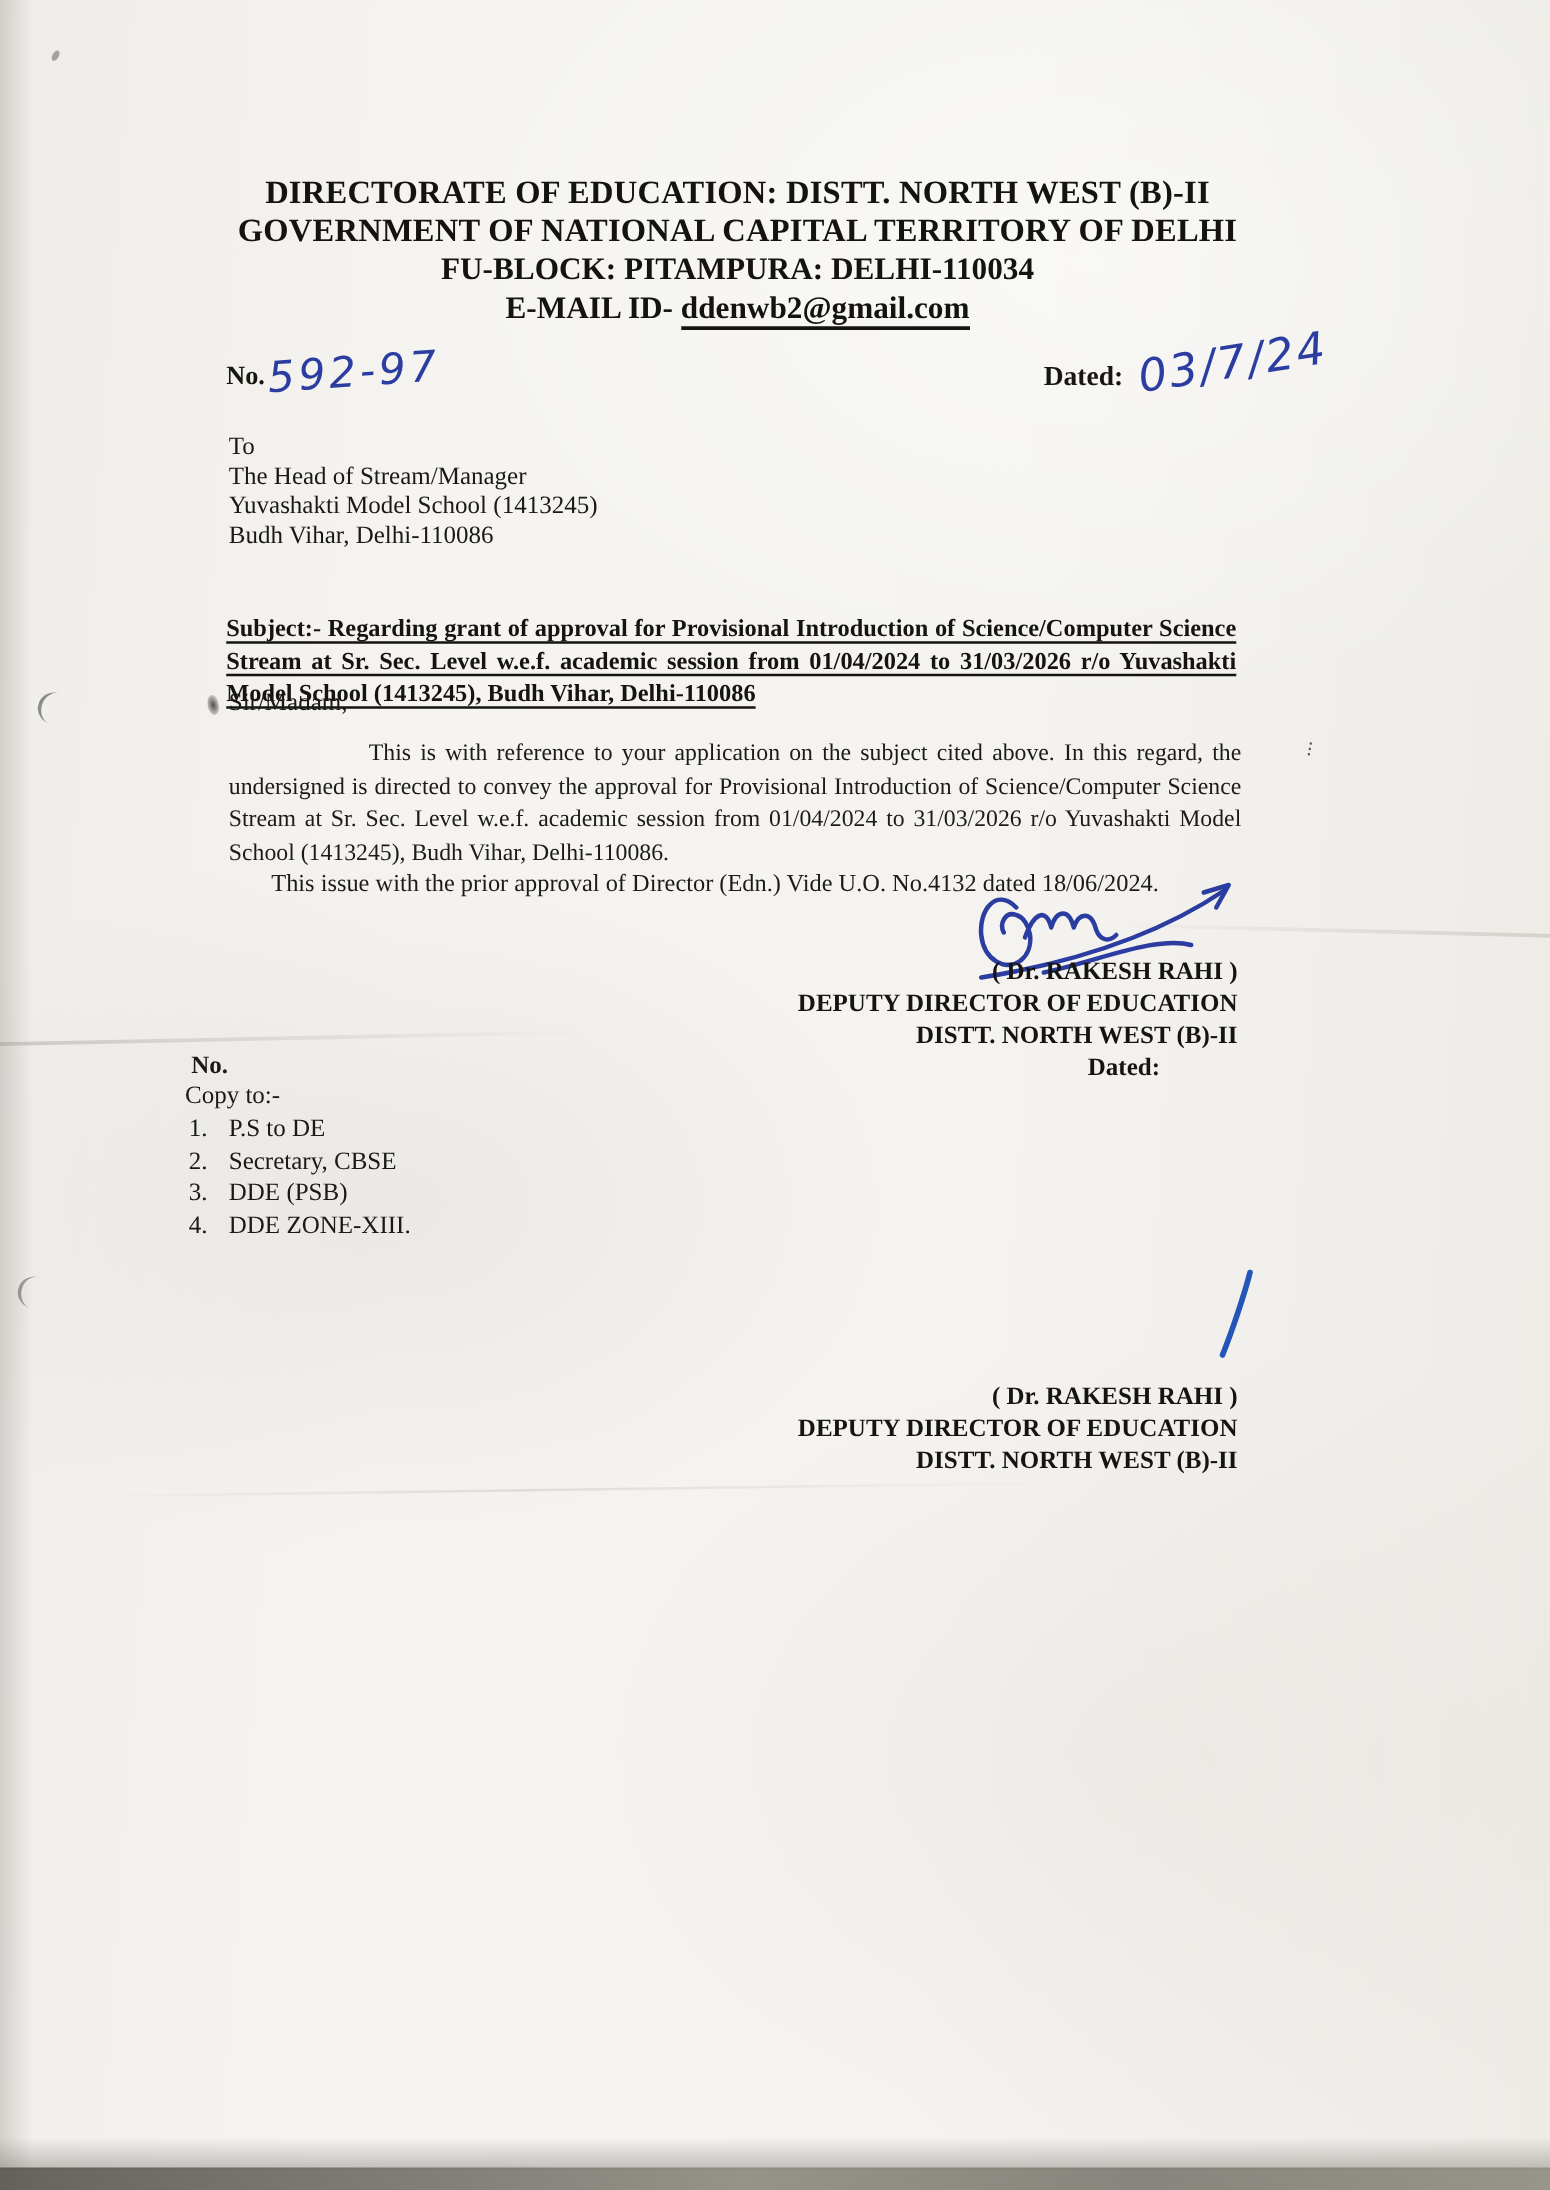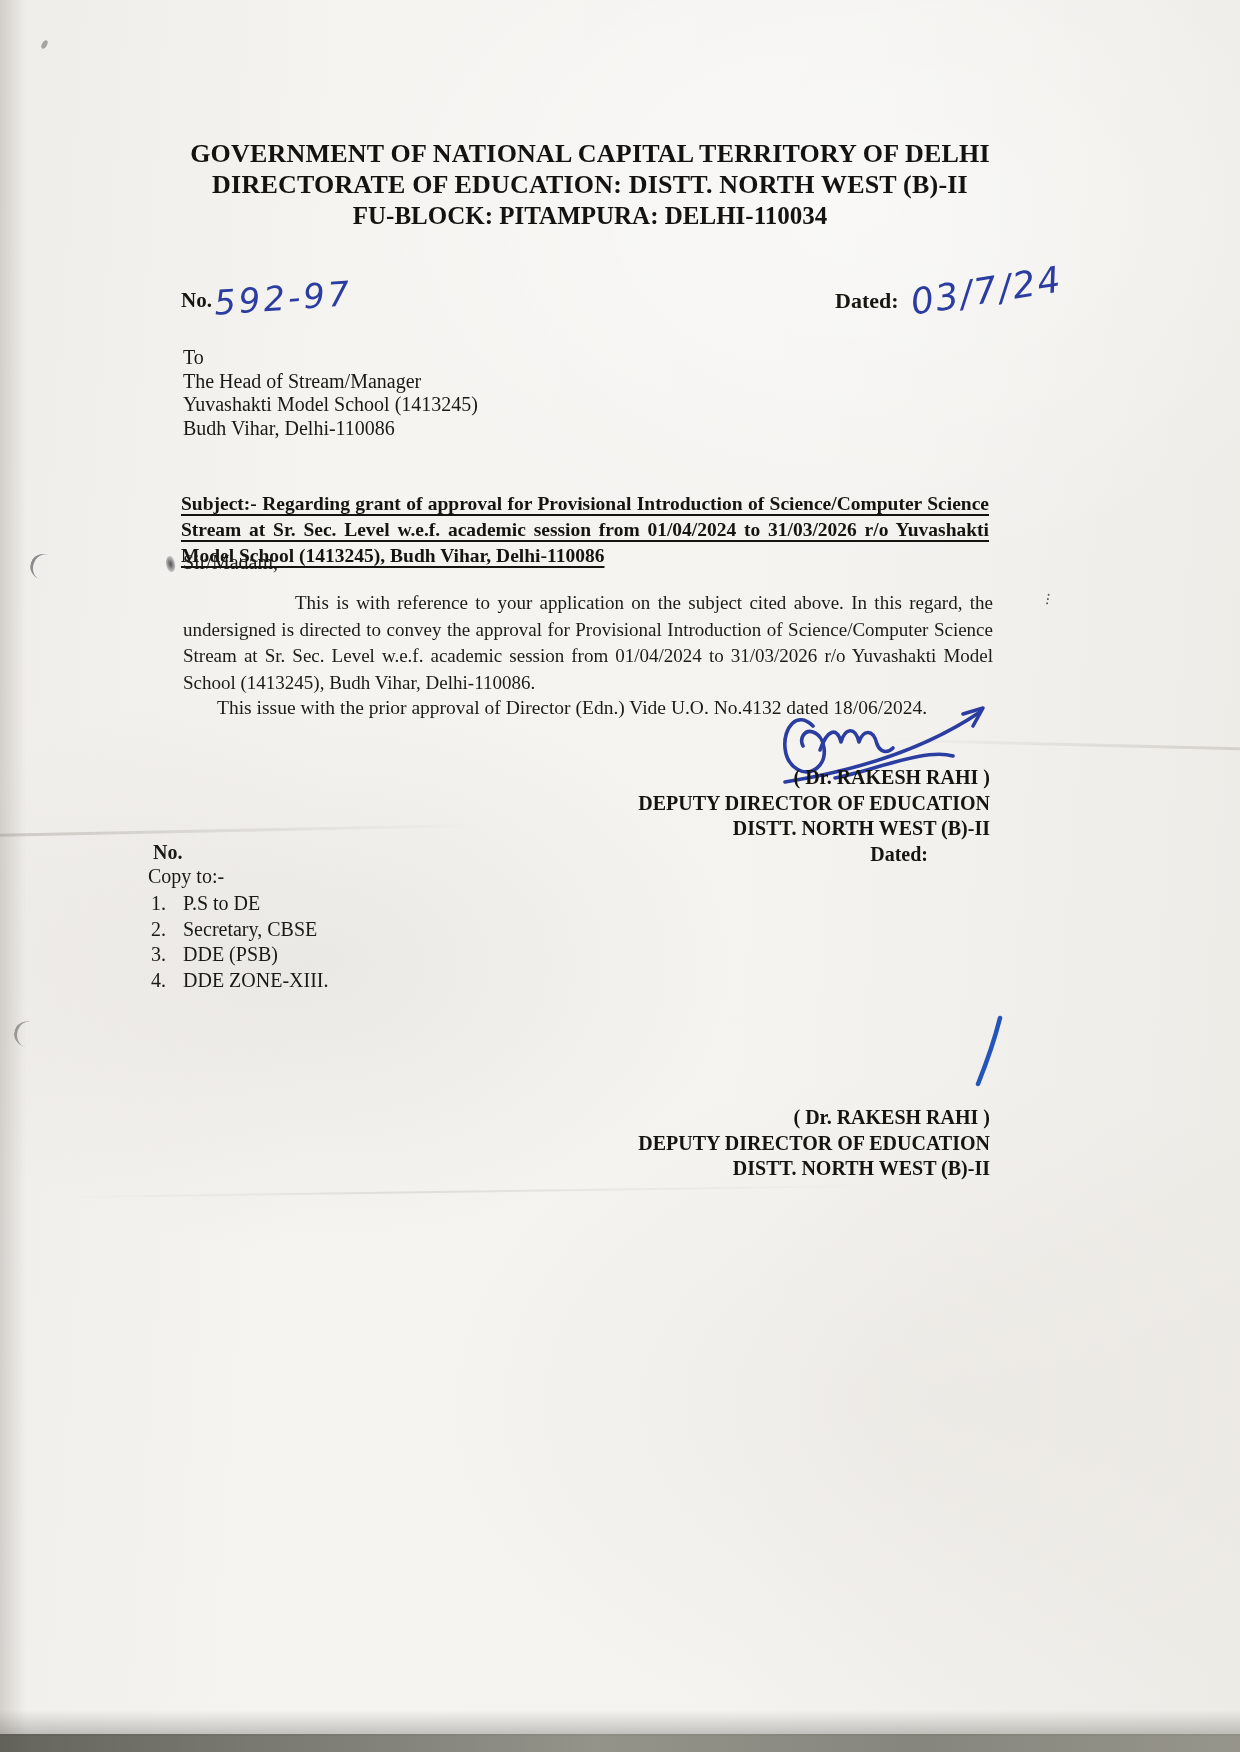--- a/index.html
+++ b/index.html
@@ -170,23 +170,24 @@
   <div class="crease-1"></div>
   <div class="crease-2"></div>
   <div class="crease-3"></div>
   <div class="margin-mark-1"></div>
   <div class="margin-mark-2"></div>
   <div class="ink-blot"></div>
   <div class="speck-right">⁝</div>
   <div class="speck-topleft"></div>
 
   <div class="header">
+    <div class="h-line">DIRECTORATE OF EDUCATION: DISTT. NORTH WEST (B)-II</div>
     <div class="h-line">GOVERNMENT OF NATIONAL CAPITAL TERRITORY OF DELHI</div>
-    <div class="h-line">DIRECTORATE OF EDUCATION: DISTT. NORTH WEST (B)-II</div>
     <div class="h-line-sm">FU-BLOCK: PITAMPURA: DELHI-110034</div>
+    <div class="email-line"><span>E-MAIL ID- </span><span class="email-underline">ddenwb2@gmail.com</span></div>
   </div>
 
   <div class="ref-line">
     <span class="no-label">No.</span>
     <span class="no-handwritten">592-97</span>
     <span class="dated-label">Dated:</span>
     <span class="dated-handwritten">03/7/24</span>
   </div>
 
   <div class="recipient">

